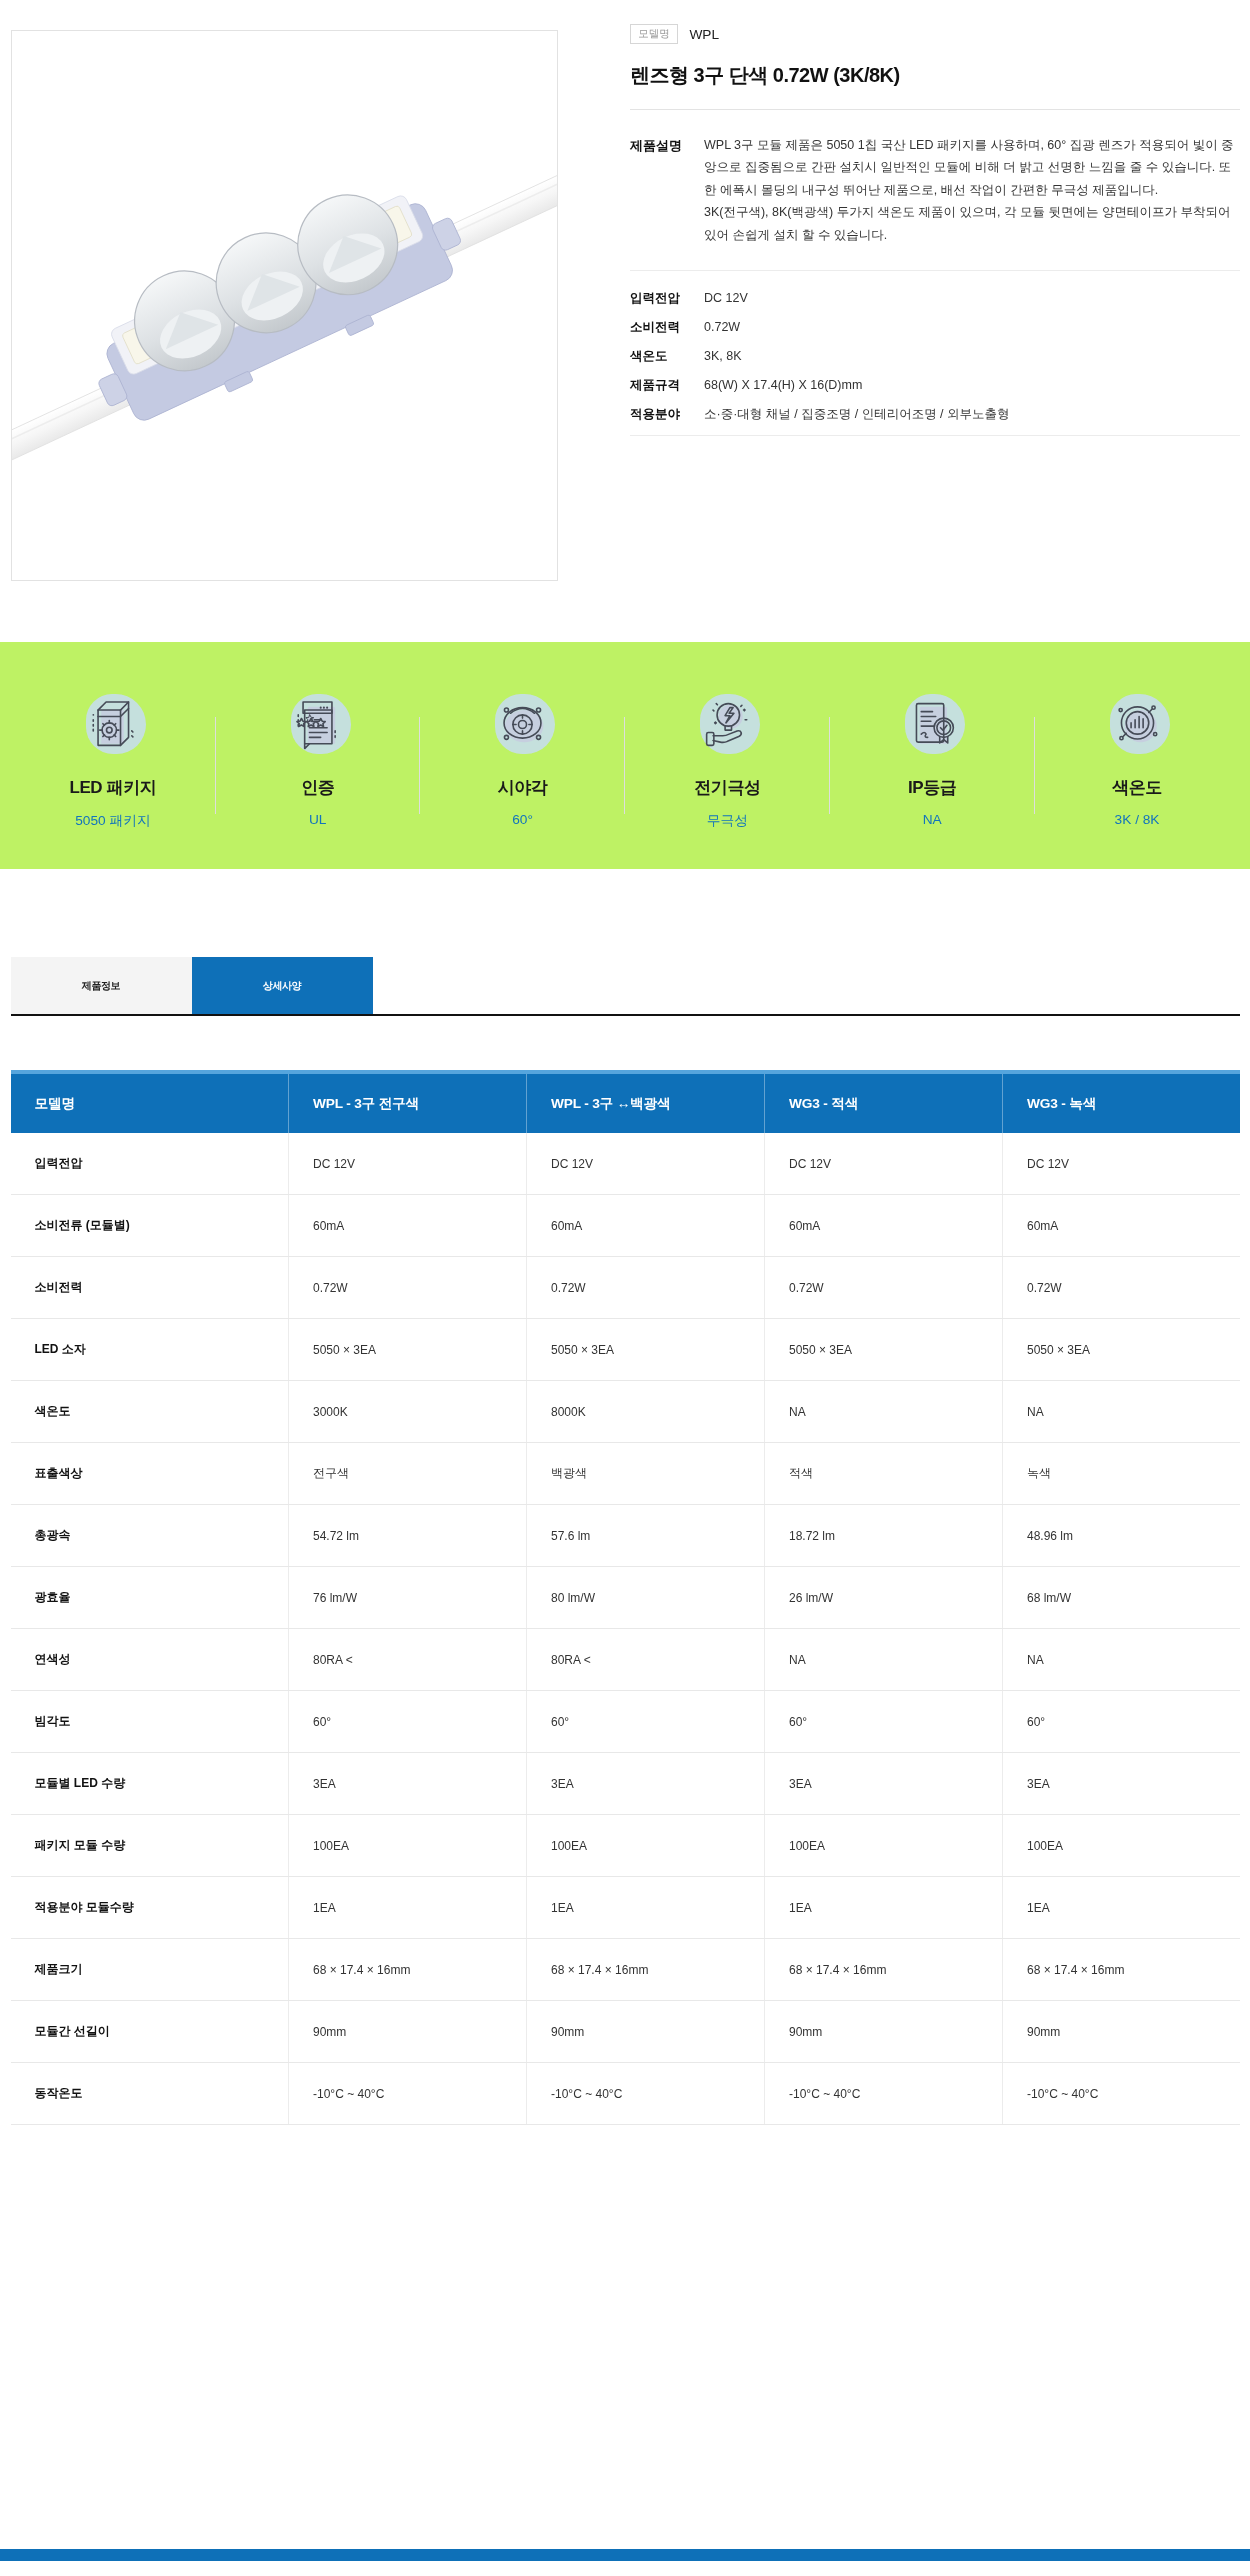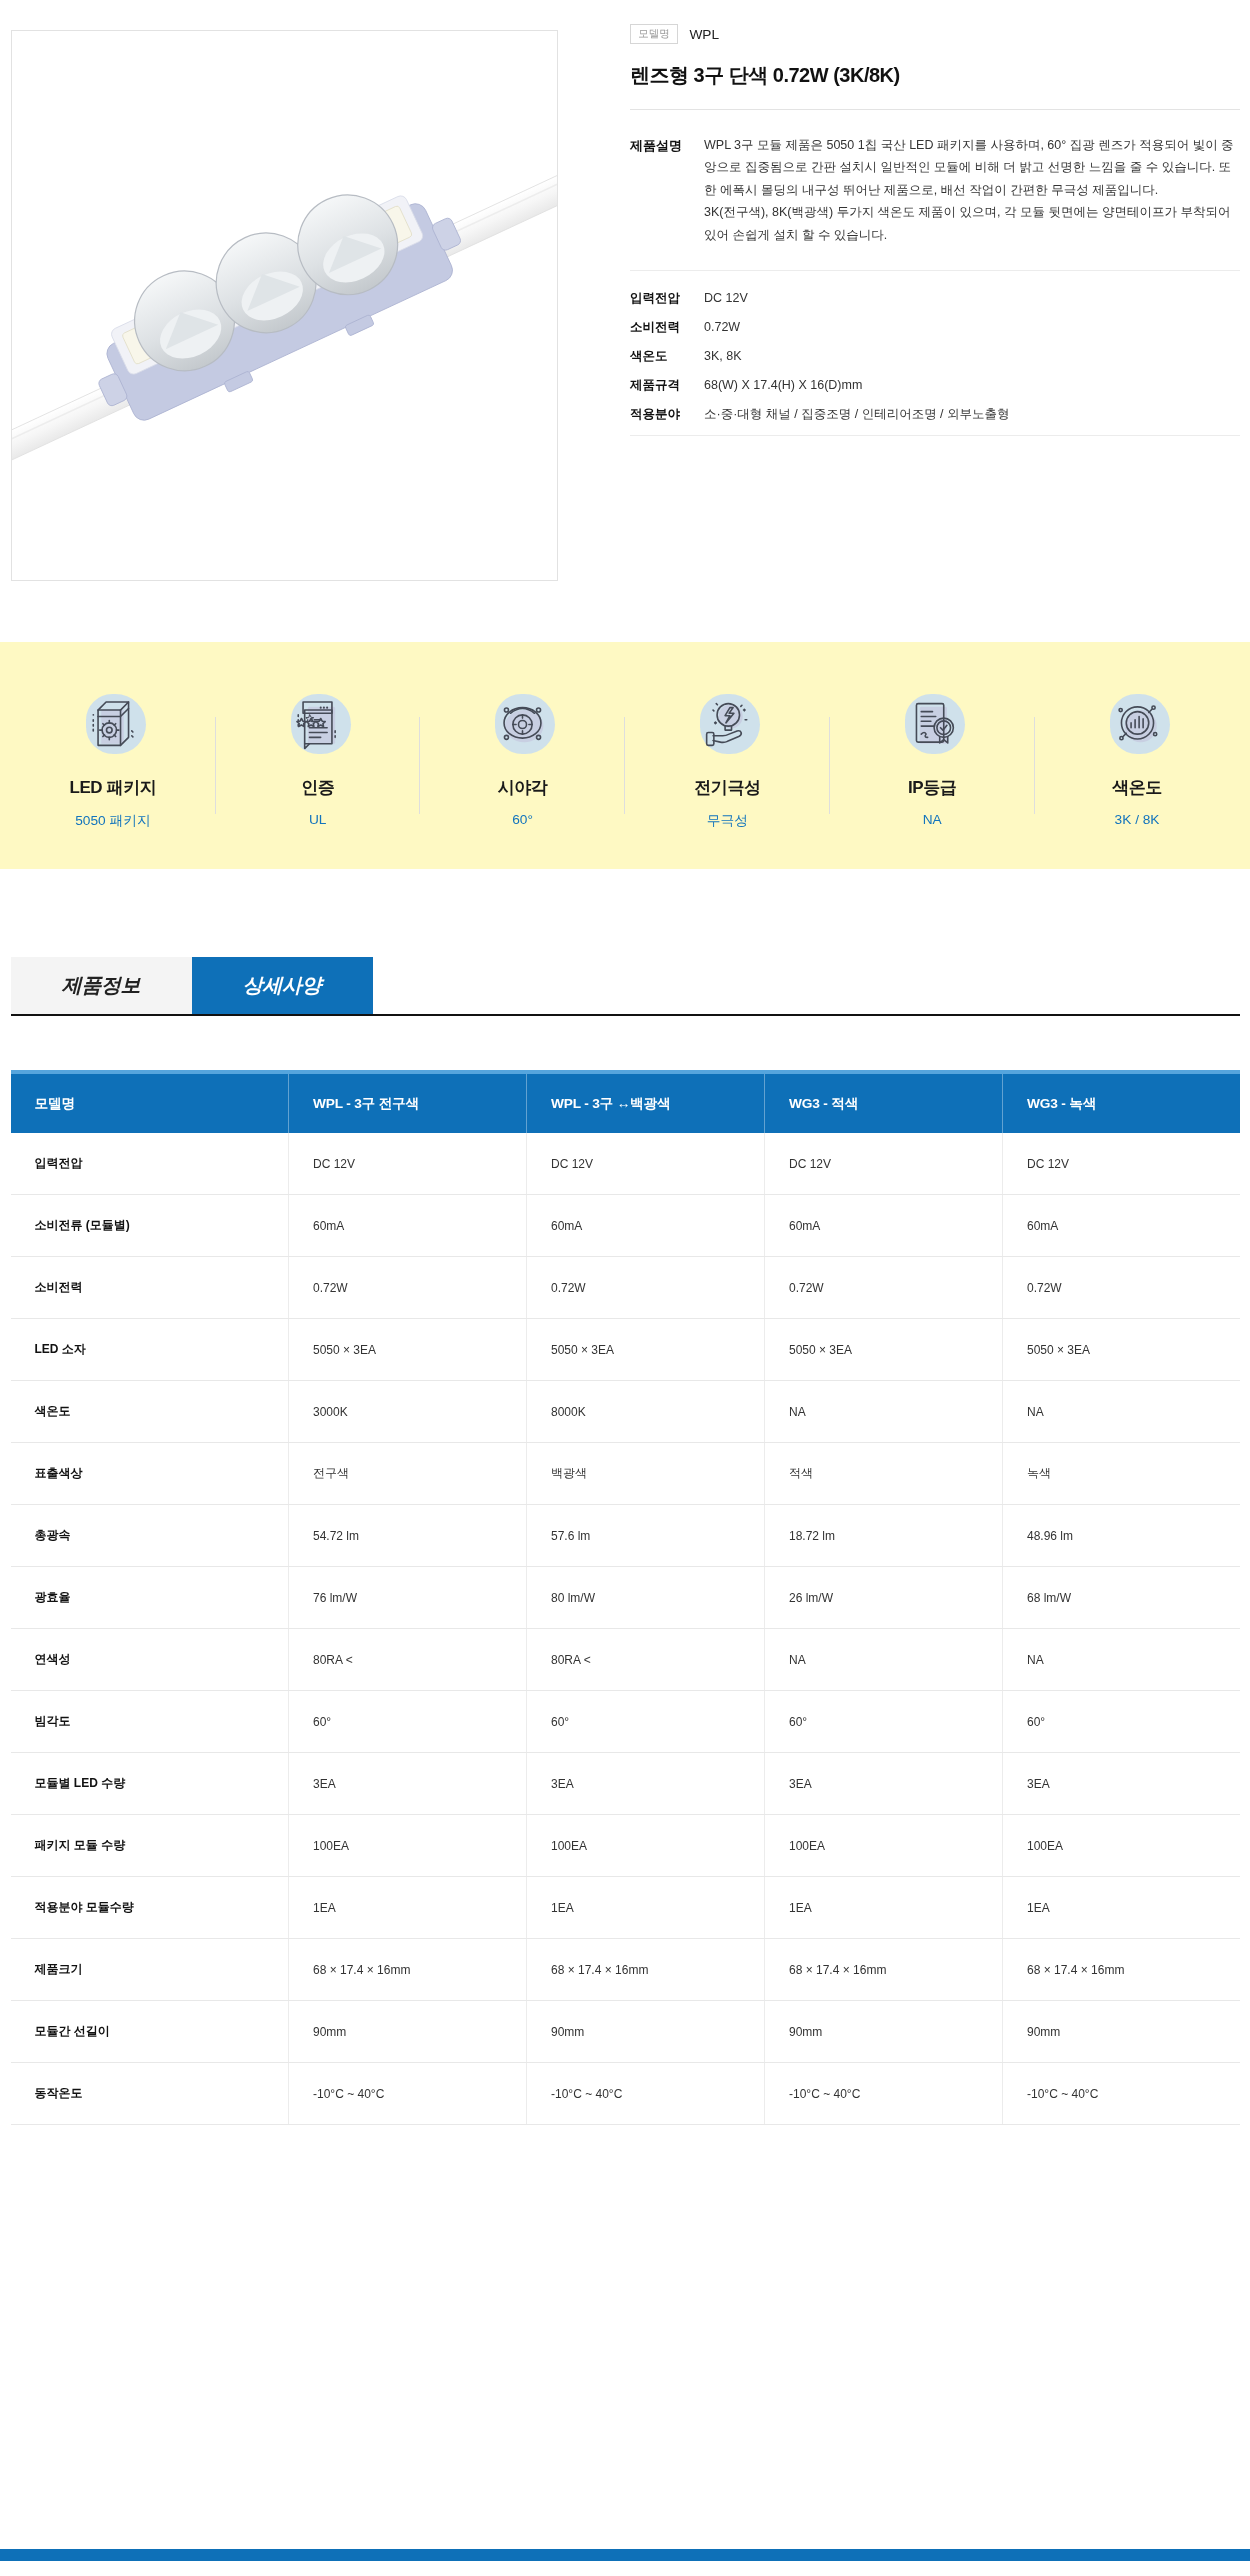--- a/index.html
+++ b/index.html
@@ -37,42 +37,42 @@
   .desc-text p { margin:0; }
 
   .spec-list { margin-top:19.4px; }
   .spec-row { display:flex; align-items:baseline; margin-bottom:12px; }
   .spec-row-label { width:74px; flex:0 0 74px; font-size:12.5px; font-weight:bold; color:#111; }
   .spec-row-value { font-size:12.5px; color:#333; }
 
   
   .feature-strip {
     position:absolute; left:0; top:642px; width:1250px; height:227px;
-    background:#fef9c3; box-sizing:border-box; padding:44px 10.5px 0;
+    background:#bef264; box-sizing:border-box; padding:44px 10.5px 0;
     display:flex;
   }
   .feature { flex:1 1 0; text-align:center; position:relative; }
   .feature:not(:last-child)::after {
     content:""; position:absolute; right:0; top:31px; width:0.8px; height:97px;
     background:#dedede;
   }
   .feature-icon { position:relative; width:77px; height:77px; margin:0 auto; }
   .feature-icon .blob {
     position:absolute; left:11.3px; top:8px; width:60px; height:60px;
     border-radius:46% 54% 52% 48%; background:#c7ddf2; opacity:.85;
   }
   .feature-icon svg { position:relative; width:77px; height:77px; }
   .feature-label { margin-top:13px; font-size:17px; font-weight:bold; color:#1a1a1a; letter-spacing:-0.4px; }
   .feature-value { margin-top:13px; font-size:13.7px; color:#1274bd; }
 
   
   .tabs { position:absolute; left:10.5px; top:957px; display:flex; }
   .tab {
     width:181px; height:57px; display:flex; align-items:center; justify-content:center;
-    font-size:20px; font-weight:bold; cursor:pointer; letter-spacing:-0.4px;font-style:italic;
+    font-size:10px; font-weight:bold; cursor:pointer; letter-spacing:-0.4px;
   }
   .tab.inactive { background:#f4f4f4; color:#222; }
   .tab.active   { background:#0e70b8; color:#fff; }
   .tab-underline { position:absolute; left:10.5px; width:1229px; top:1014px; height:1.6px; background:#111; }
 
   
   .table-wrap { position:absolute; left:10.5px; top:1070px; width:1229px; }
   .table-stripe { height:4px; background:#56a5dd; }
   table.spec-table { width:100%; border-collapse:collapse; table-layout:fixed; }
   table.spec-table th {

